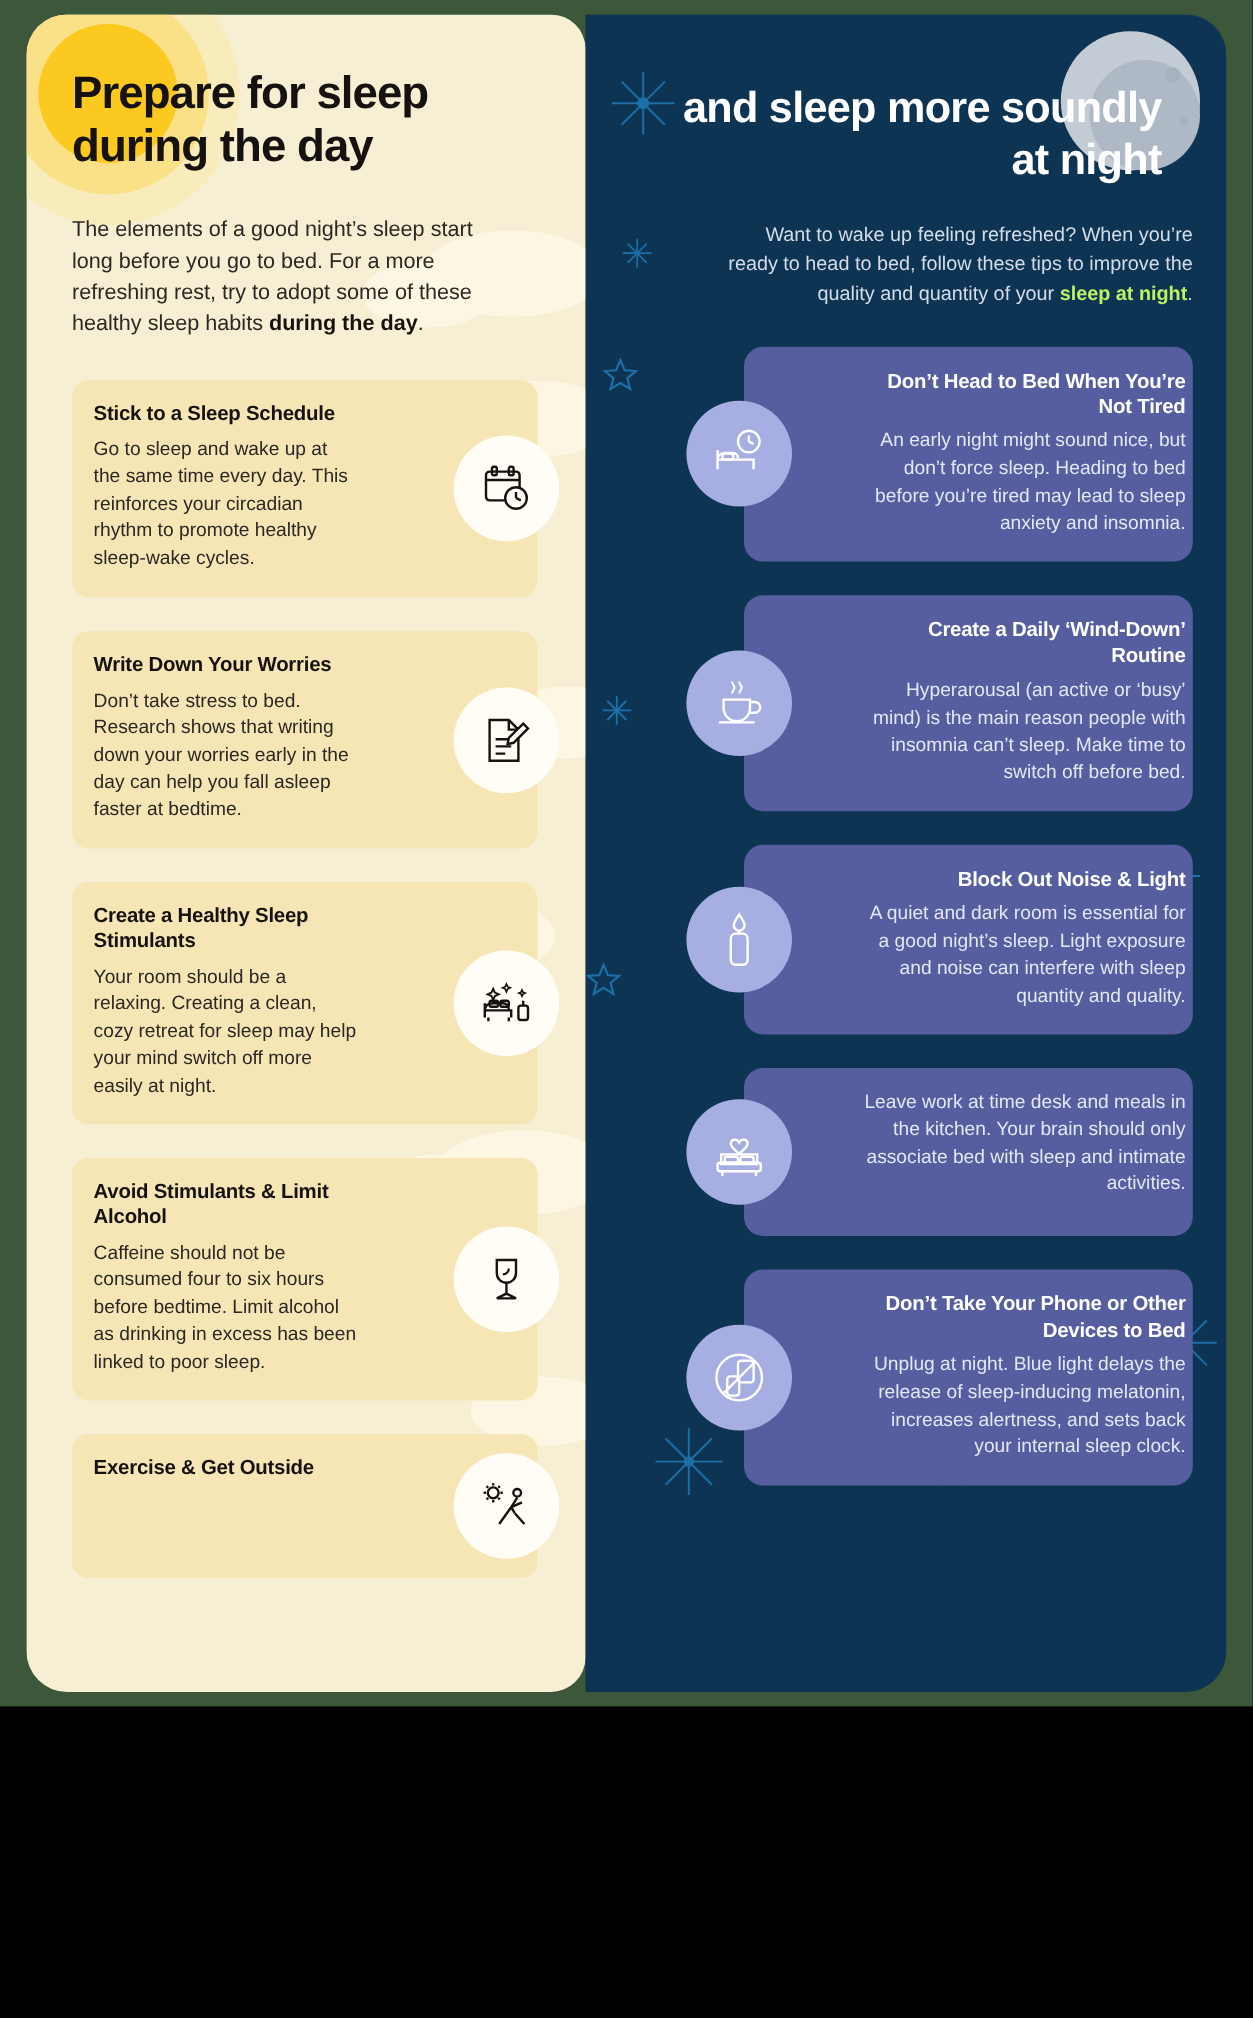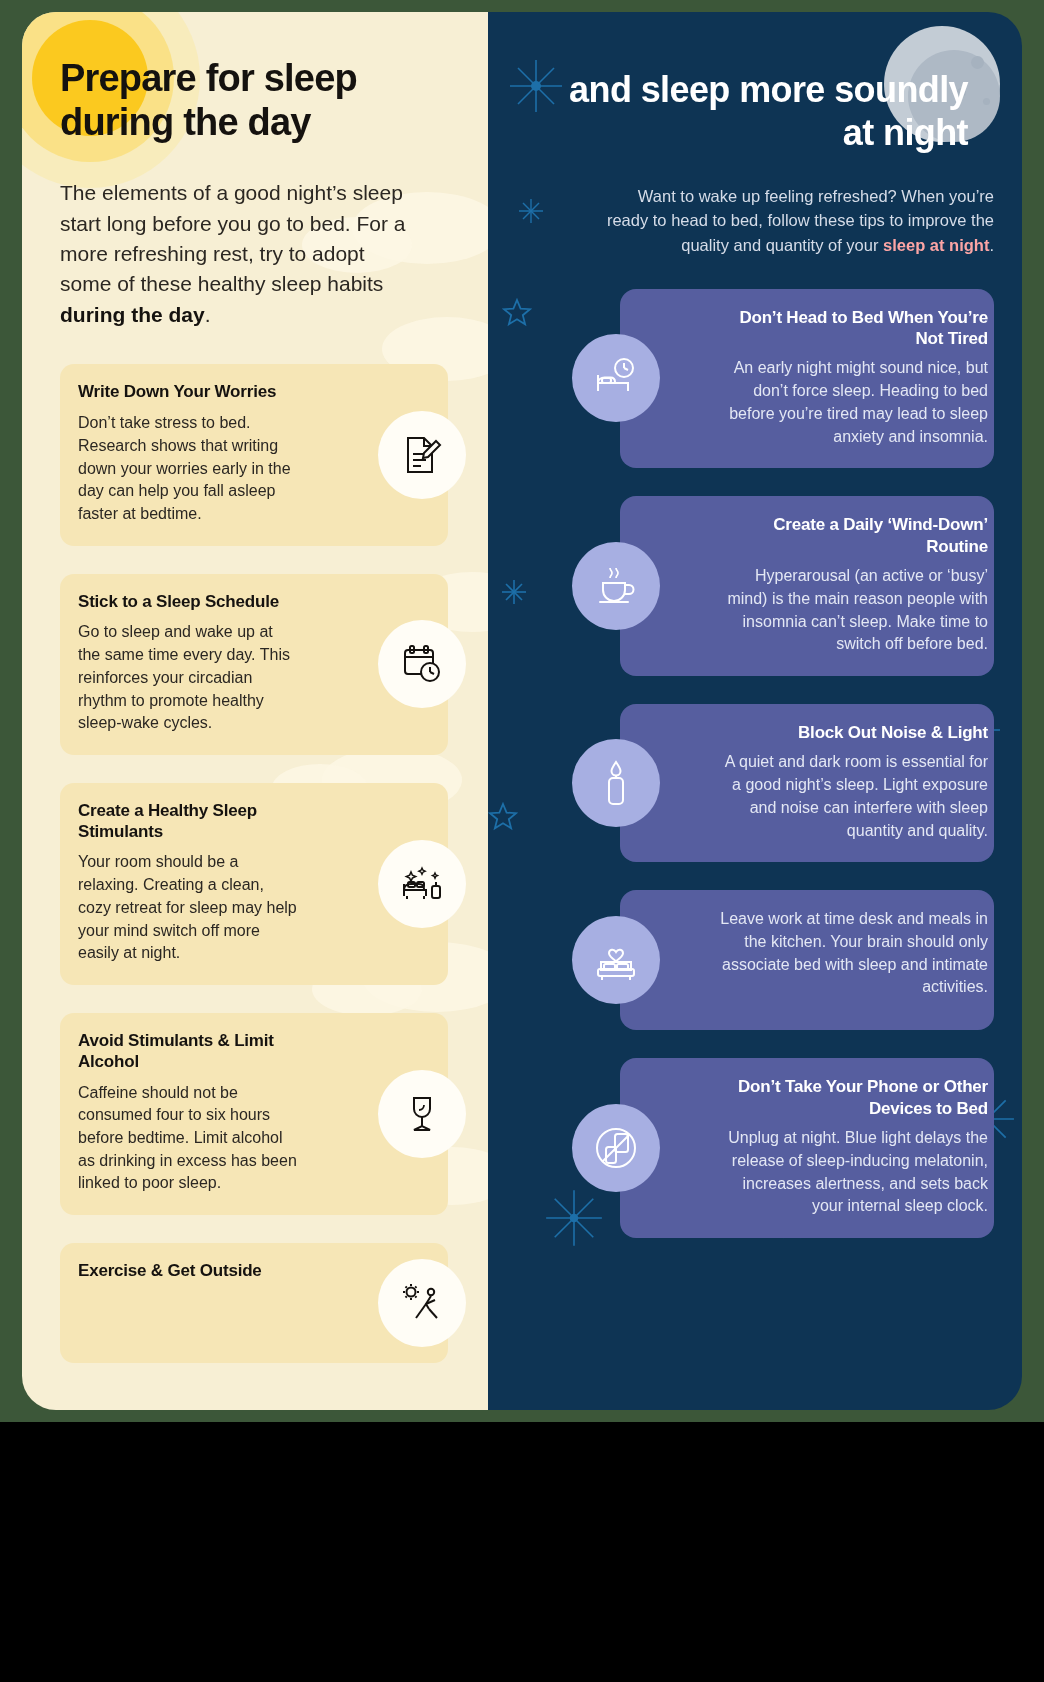--- a/index.html
+++ b/index.html
@@ -22,34 +22,35 @@
     border-radius: 34px;
     overflow: hidden;
     display: flex;
   }
   
   .day {
     position: relative;
     width: 466px; height: 100%;
     background: #F7EFD4;
     overflow: hidden;
+    border-radius: 29px;
   }
   .sun-wrap { position: absolute; left: -42px; top: -44px; width: 220px; height: 220px; }
   .sun-ring { position: absolute; border-radius: 50%; }
   .sun-r3 { left: 0; top: 0; width: 220px; height: 220px; background: #FAE9A8; opacity: .55; }
   .sun-r2 { left: 26px; top: 26px; width: 168px; height: 168px; background: #FBDC6A; opacity: .65; }
   .sun-r1 { left: 52px; top: 52px; width: 116px; height: 116px; background: #FBC91F; }
   .cloud { position: absolute; background: #FDF7E4; border-radius: 50%; opacity: .85; }
   .day-inner { position: relative; padding: 44px 40px 0 38px; }
   h1.day-title {
     font-size: 38px; line-height: 1.16; font-weight: 700;
     color: #15120F; letter-spacing: -0.8px; margin-bottom: 34px;
   }
   p.day-intro {
-    font-size: 21px; line-height: 1.45; color: #2B2722;
+    font-size: 18px; line-height: 1.45; color: #2B2722;
     width: 360px; margin-bottom: 34px;
   }
   p.day-intro b { font-weight: 700; color: #15120F; }
   .day-card {
     position: relative;
     background: #F6E6B6;
     border-radius: 14px;
     padding: 18px 150px 20px 18px;
     margin-bottom: 28px;
     min-height: 120px;
@@ -82,21 +83,21 @@
   .night-inner { position: relative; padding: 56px 28px 0 24px; text-align: right; margin-left: 40px; }
   h1.night-title {
     font-size: 36px; line-height: 1.2; font-weight: 700;
     color: #FFFFFF; letter-spacing: -0.6px; margin-bottom: 30px;
     padding-right: 26px;
   }
   p.night-intro {
     font-size: 16.5px; line-height: 1.46; color: #D5DCE8;
     margin: 0 0 32px auto; width: 392px;
   }
-  p.night-intro b { font-weight: 700; color: #fca5a5; }
+  p.night-intro b { font-weight: 700; color: #bef264; }
   .night-card {
     position: relative;
     background: #565E9F;
     border-radius: 16px;
     padding: 18px 6px 20px 96px;
     margin: 0 0 28px 68px;
     min-height: 140px;
     text-align: right;
   }
   .night-card h3 {
@@ -137,46 +138,46 @@
         <div class="cloud" style="left:290px;top:950px;width:110px;height:54px;"></div>
         <div class="cloud" style="left:370px;top:1135px;width:120px;height:58px;"></div>
       </div>
 
       <div class="day-inner">
         <h1 class="day-title">Prepare for sleep during the day</h1>
 
         <p class="day-intro"><span>The elements of a good night’s sleep start long before you go to bed. For a more refreshing rest, try to adopt some of these healthy sleep habits </span><b>during the day</b><span>.</span></p>
 
         <div class="day-card">
-          <h3>Write Down Your Worries</h3>
-          <p>Don’t take stress to bed. Research shows that writing down your worries early in the day can help you fall asleep faster at bedtime.</p>
-          <span class="day-icon">
-            <svg width="46" height="46" viewBox="0 0 46 46" fill="none" stroke="#15120F" stroke-width="2">
-              <path d="M9 6h16l8 8v26H9z"></path>
-              <path d="M25 6v8h8"></path>
-              <line x1="14" y1="22" x2="27" y2="22"></line>
-              <line x1="14" y1="28" x2="27" y2="28"></line>
-              <line x1="14" y1="34" x2="22" y2="34"></line>
-              <path d="M37 9l4 4-12 12-5 1 1-5z" fill="#FFFDF6"></path>
-            </svg>
-          </span>
-        </div>
-
-        <div class="day-card">
           <h3>Stick to a Sleep Schedule</h3>
           <p>Go to sleep and wake up at the same time every day. This reinforces your circadian rhythm to promote healthy sleep-wake cycles.</p>
           <span class="day-icon">
             <svg width="46" height="46" viewBox="0 0 46 46" fill="none" stroke="#15120F" stroke-width="2">
               <rect x="6" y="9" width="28" height="24" rx="3"></rect>
               <line x1="6" y1="16" x2="34" y2="16"></line>
               <rect x="11" y="5" width="4" height="7" rx="1.5"></rect>
               <rect x="25" y="5" width="4" height="7" rx="1.5"></rect>
               <circle cx="31" cy="31" r="9" fill="#FFFDF6"></circle>
               <line x1="31" y1="26" x2="31" y2="31"></line>
               <line x1="31" y1="31" x2="35" y2="33"></line>
+            </svg>
+          </span>
+        </div>
+
+        <div class="day-card">
+          <h3>Write Down Your Worries</h3>
+          <p>Don’t take stress to bed. Research shows that writing down your worries early in the day can help you fall asleep faster at bedtime.</p>
+          <span class="day-icon">
+            <svg width="46" height="46" viewBox="0 0 46 46" fill="none" stroke="#15120F" stroke-width="2">
+              <path d="M9 6h16l8 8v26H9z"></path>
+              <path d="M25 6v8h8"></path>
+              <line x1="14" y1="22" x2="27" y2="22"></line>
+              <line x1="14" y1="28" x2="27" y2="28"></line>
+              <line x1="14" y1="34" x2="22" y2="34"></line>
+              <path d="M37 9l4 4-12 12-5 1 1-5z" fill="#FFFDF6"></path>
             </svg>
           </span>
         </div>
 
         <div class="day-card">
           <h3>Create a Healthy Sleep Stimulants</h3>
           <p>Your room should be a relaxing. Creating a clean, cozy retreat for sleep may help your mind switch off more easily at night.</p>
           <span class="day-icon">
             <svg width="48" height="48" viewBox="0 0 48 48" fill="none" stroke="#15120F" stroke-width="2">
               <path d="M6 24v12M6 30h22v6M6 30c0-4 3-6 7-6h8c3 0 5 2 5 5"></path>

